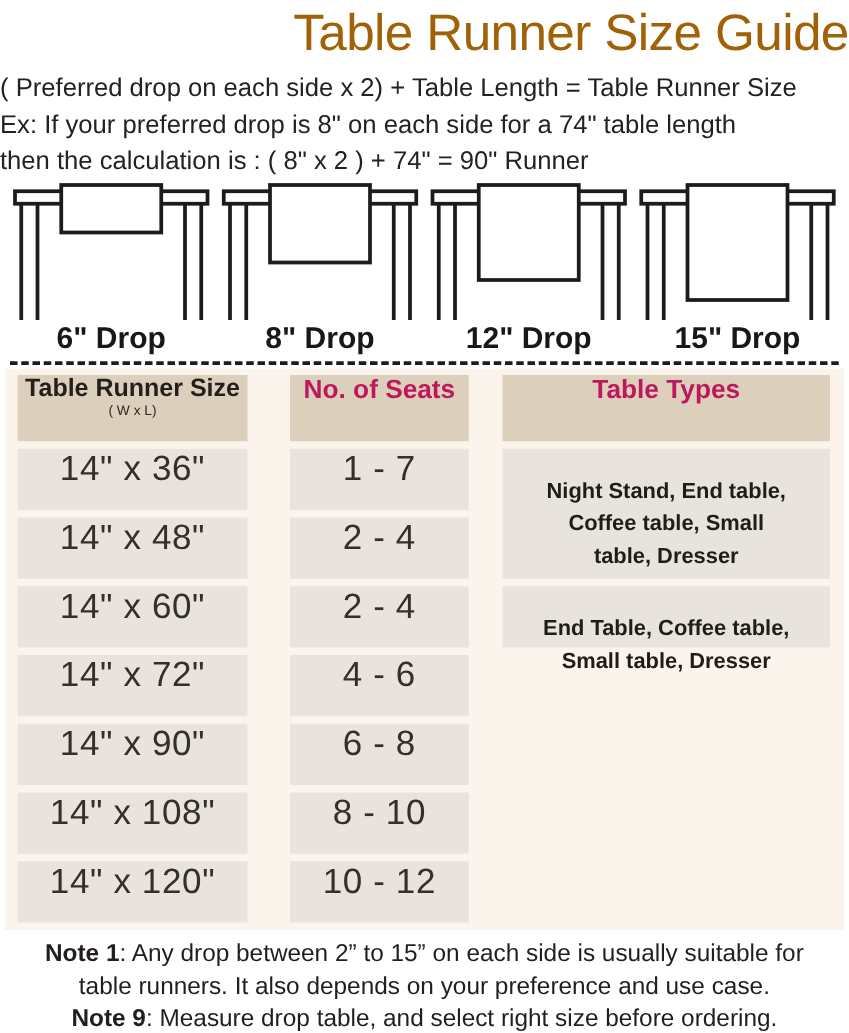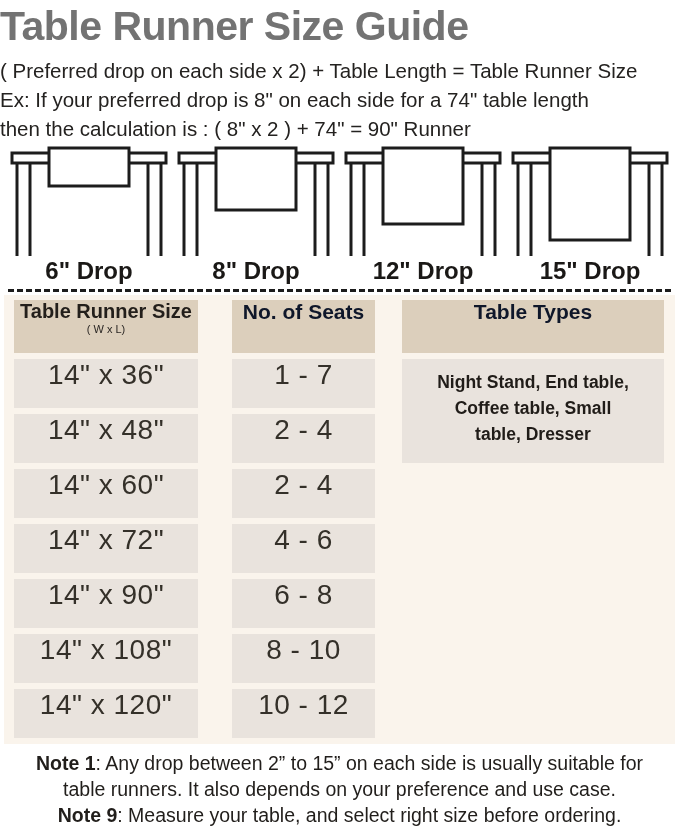--- a/index.html
+++ b/index.html
@@ -5,25 +5,25 @@
   * { margin: 0; padding: 0; box-sizing: border-box; }
   html, body { width: 679px; height: 826px; background: #ffffff; overflow: hidden; }
   body {
     font-family: "Liberation Sans", "DejaVu Sans", sans-serif;
     color: #1d1a17;
   }
   .page { width: 679px; height: 826px; position: relative; }
 
   
   .page-title {
-    text-align: left;
+    text-align: right;
     font-size: 41px;
-    font-weight: 700;
+    font-weight: 400;
     letter-spacing: -0.5px;
-    color: #737373;
+    color: #a16207;
     padding-top: 3px;
     line-height: 1.15;
   }
   .formula-line, .example-line {
     text-align: left;
     font-size: 20.5px;
     color: #242220;
     line-height: 1.42;
   }
   .formula-line { margin-top: 6px; }
@@ -68,34 +68,34 @@
     display: flex;
     flex-direction: column;
     align-items: center;
     justify-content: flex-start;
     text-align: center;
   }
   .cell.header { background: #dccfbc; }
   .cell.body   { background: #e9e3dd; }
   .hdr-title { font-size: 20px; font-weight: 700; color: #231f1b; line-height: 1.15; }
   .hdr-sub   { font-size: 11px; font-weight: 400; color: #2b2username7; line-height: 1.2; color:#2b2724; }
-  .hdr-single { font-size: 21px; font-weight: 700; color: #0f172a; }
+  .hdr-single { font-size: 21px; font-weight: 700; color: #be185d; }
   .cell.size-cell, .cell.seats-cell {
     font-size: 28px;
     font-weight: 400;
     color: #343029;
     letter-spacing: 0.5px;
   }
   .cell.types-cell {
     font-size: 17.5px;
     font-weight: 700;
     color: #201c18;
     line-height: 1.5;
     white-space: pre-line;
-    padding: 10px 6px;
+    padding: 20px 6px;
   }
 
   
   .notes {
     margin-top: 7px;
     text-align: center;
     font-size: 19.5px;
     color: #211e1b;
     line-height: 1.33;
     padding: 0 6px;
@@ -194,23 +194,25 @@
 
       <div class="cell body size-cell" style="grid-area:7/1">14" x 108"</div>
       <div class="cell body seats-cell" style="grid-area:7/3">8 - 10</div>
 
       <div class="cell body size-cell" style="grid-area:8/1">14" x 120"</div>
       <div class="cell body seats-cell" style="grid-area:8/3">10 - 12</div>
 
       <div class="cell body types-cell" style="grid-row:2/4;grid-column:5">Night Stand, End table,
 Coffee table, Small
 table, Dresser</div>
+      <div class="cell body types-cell" style="grid-row:4/5;grid-column:5">End Table, Coffee table,
+Small table, Dresser</div>
 
     </div>
   </div>
 
   <div class="notes">
     <p class="note"><span class="note-label">Note 1</span><span class="note-text">: Any drop between 2” to 15” on each side is usually suitable for
 table runners. It also depends on your preference and use case.</span></p>
-    <p class="note"><span class="note-label">Note 9</span><span class="note-text">: Measure your table, and select right size before ordering.</span></p>
+    <p class="note"><span class="note-label">Note 9</span><span class="note-text">: Measure drop table, and select right size before ordering.</span></p>
   </div>
 
 </div>
 
 </body></html>

